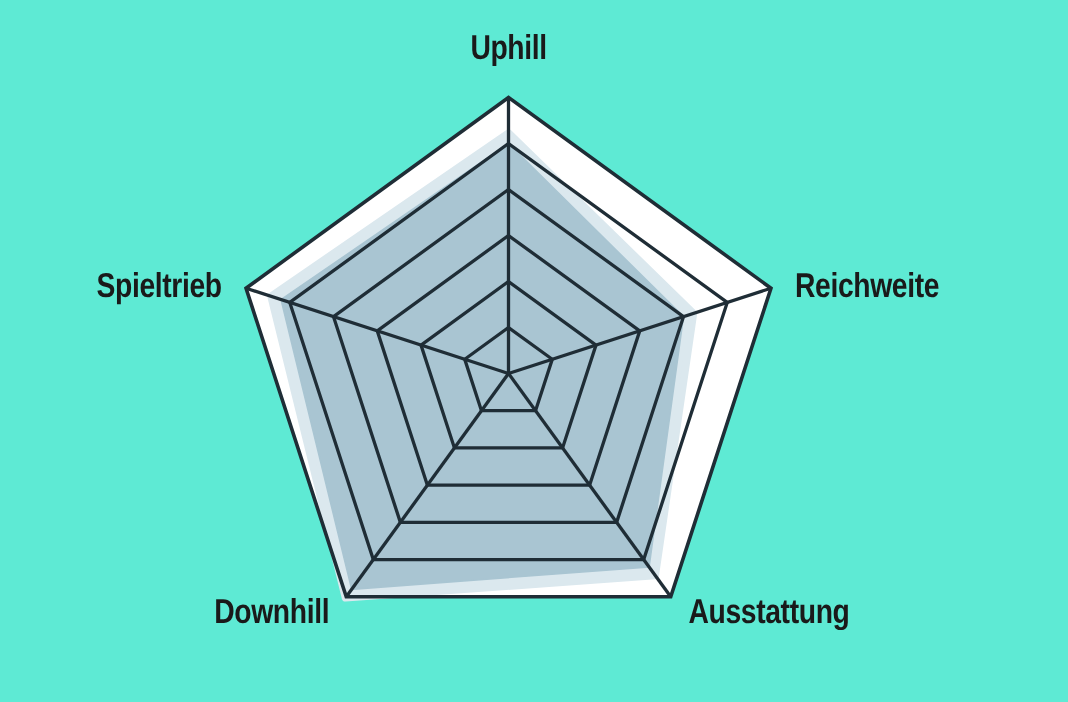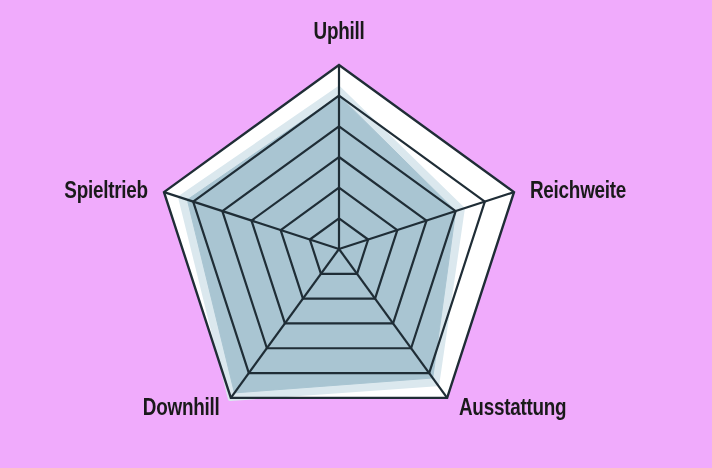--- a/index.html
+++ b/index.html
@@ -11,21 +11,21 @@
   body {
     width: 712px;
     height: 468px;
     overflow: hidden;
     font-family: "Liberation Sans", sans-serif;
   }
   #chart-root {
     position: relative;
     width: 712px;
     height: 468px;
-    background: #f0abfc;
+    background: #5eead4;
   }
   #radar-svg {
     position: absolute;
     left: 0;
     top: 0;
     width: 712px;
     height: 468px;
     display: block;
   }
   .axis-label {

